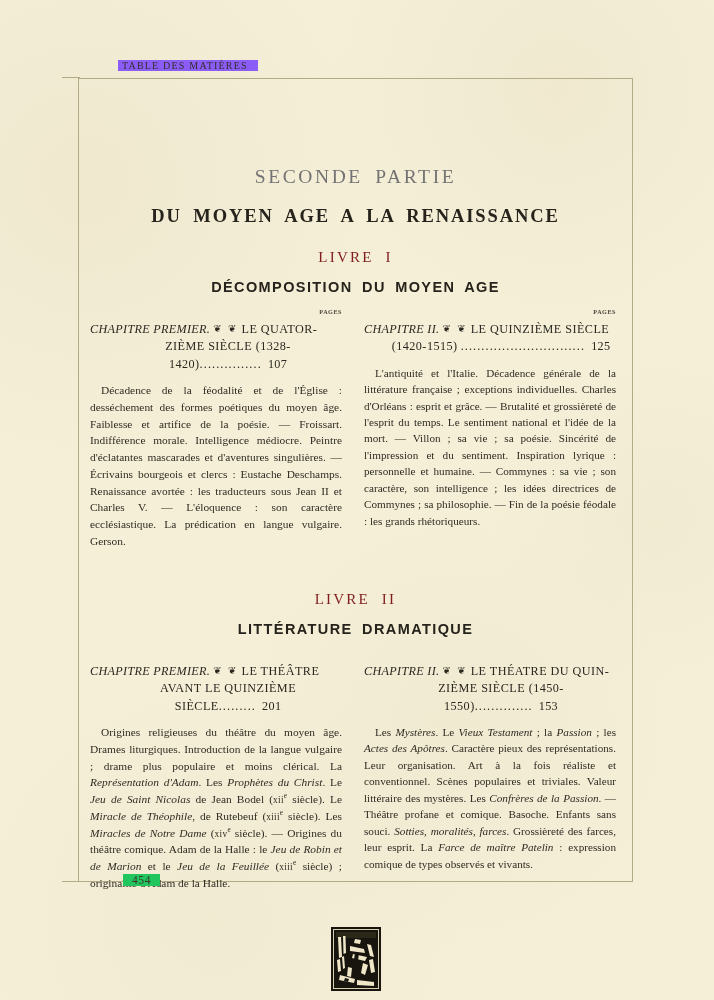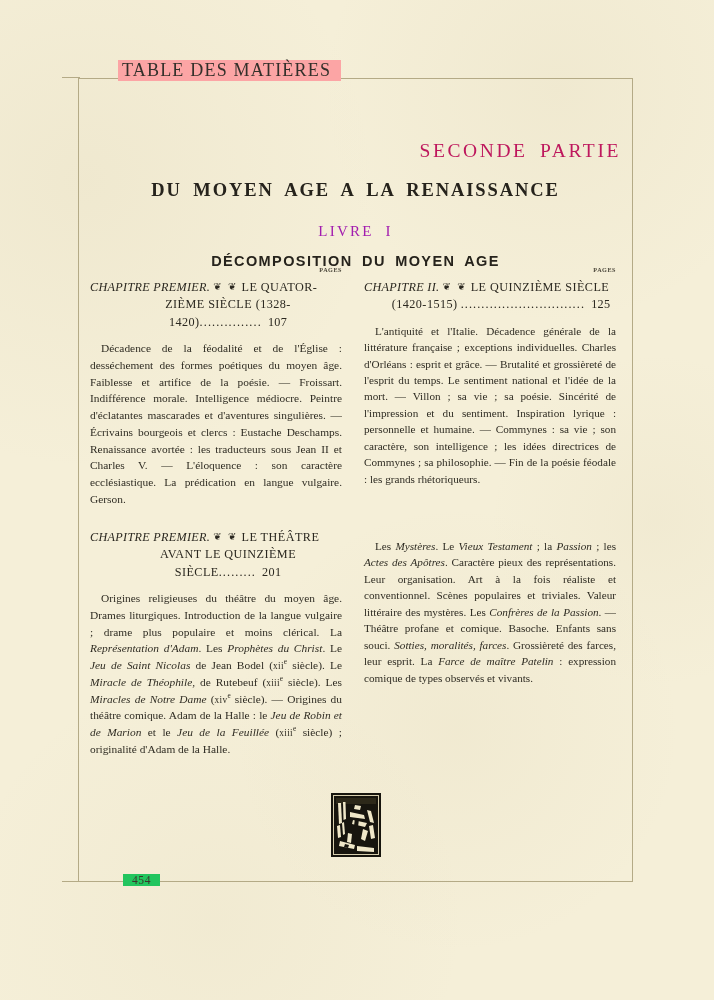--- a/index.html
+++ b/index.html
@@ -59,23 +59,23 @@
     height: 1px;
     background: #b4aa86;
     z-index: 2;
   }
 
   
   .running-head {
     position: absolute;
     left: 118px;
     top: 60px;
-    background: #fca5a5;
+    background: #8b5cf6;
     padding: 0 10px 0 4px;
-    font-size: 18px;
+    font-size: 10px;
     letter-spacing: 1.2px;
     color: #33302a;
     z-index: 3;
     white-space: nowrap;
   }
 
   
   .folio {
     position: absolute;
     left: 123px;
@@ -95,61 +95,61 @@
     top: 78px;
     width: 555px;
     height: 804px;
     z-index: 2;
     box-sizing: border-box;
     padding: 0 12px;
   }
 
   
   .part-title {
-    text-align: right;
-    margin-top: 62px;
+    text-align: center;
+    margin-top: 88px;
     font-size: 19.5px;
     letter-spacing: 2.6px;
     word-spacing: 5px;
-    color: #be185d;
+    color: #737373;
   }
   .part-subtitle {
     text-align: center;
     margin-top: 18px;
     font-size: 18.5px;
     font-weight: bold;
     letter-spacing: 1.9px;
     word-spacing: 5px;
     font-family: Liberation Serif, serif;
     color: #26231c;
   }
   .book-title {
     text-align: center;
     margin-top: 22px;
     font-size: 15px;
     letter-spacing: 2.2px;
     word-spacing: 6px;
-    color: #a21caf;
+    color: #7f1d1d;
   }
   .book-subtitle {
     text-align: center;
     margin-top: 13px;
     font-size: 14.5px;
     font-weight: bold;
     letter-spacing: 1.4px;
     word-spacing: 4px;
     font-family: "Liberation Sans", "DejaVu Sans", sans-serif;
     color: #26231c;
   }
   .book-title.second { margin-top: 30px; }
 
   
   .columns {
     display: flex;
-    margin-top: 10px;
+    margin-top: 26px;
     gap: 22px;
   }
   .col {
     width: 252px;
     position: relative;
   }
 
   .pages-label {
     position: absolute;
     right: 0;
@@ -277,36 +277,46 @@
         <span class="ch-title">LE QUINZIÈME SIÈCLE</span>
         <span class="ch-line2 tight">
           <span class="ch-title">(1420-1515)</span>&nbsp;<span class="leaders">..............................</span>&nbsp;&nbsp;<span class="pg">125</span>
         </span>
       </div>
       <p class="desc">L'antiquité et l'Italie. Décadence générale de la littérature française ; exceptions individuelles. Charles d'Orléans : esprit et grâce. — Brutalité et grossièreté de l'esprit du temps. Le sentiment national et l'idée de la mort. — Villon ; sa vie ; sa poésie. Sincérité de l'impression et du sentiment. Inspiration lyrique : personnelle et humaine. — Commynes : sa vie ; son caractère, son intelligence ; les idées directrices de Commynes ; sa philosophie. — Fin de la poésie féodale : les grands rhétoriqueurs.</p>
     </div>
 
   </div>
 
+  <div class="book-title second">LIVRE II</div>
+  <div class="book-subtitle">LITTÉRATURE DRAMATIQUE</div>
 
   <div class="columns">
 
     <div class="col col-left">
       <div class="chapter-head">
         <span class="ch-label">CHAPITRE PREMIER.</span>
         <span class="orn">❦&nbsp;❦</span>
         <span class="ch-title">LE THÉÂTRE</span>
         <span class="ch-line2">
           <span class="ch-title">AVANT LE QUINZIÈME SIÈCLE</span><span class="leaders">.........</span>&nbsp;&nbsp;<span class="pg">201</span>
         </span>
       </div>
       <p class="desc"><span>Origines religieuses du théâtre du moyen âge. Drames liturgiques. Introduction de la langue vulgaire ; drame plus populaire et moins clérical. La </span><i>Représentation d'Adam</i><span>. Les </span><i>Prophètes du Christ</i><span>. Le </span><i>Jeu de Saint Nicolas</i><span> de Jean Bodel (</span><span class="sc">xii</span><sup>e</sup><span> siècle). Le </span><i>Miracle de Théophile</i><span>, de Rutebeuf (</span><span class="sc">xiii</span><sup>e</sup><span> siècle). Les </span><i>Miracles de Notre Dame</i><span> (</span><span class="sc">xiv</span><sup>e</sup><span> siècle). — Origines du théâtre comique. Adam de la Halle : le </span><i>Jeu de Robin et de Marion</i><span> et le </span><i>Jeu de la Feuillée</i><span> (</span><span class="sc">xiii</span><sup>e</sup><span> siècle) ; originalité d'Adam de la Halle.</span></p>
     </div>
 
     <div class="col col-right">
+      <div class="chapter-head">
+        <span class="ch-label">CHAPITRE II.</span>
+        <span class="orn">❦&nbsp;❦</span>
+        <span class="ch-title">LE THÉATRE DU QUIN-</span>
+        <span class="ch-line2 tight">
+          <span class="ch-title">ZIÈME SIÈCLE (1450-1550)</span><span class="leaders">..............</span>&nbsp;&nbsp;<span class="pg">153</span>
+        </span>
+      </div>
       <p class="desc"><span>Les </span><i>Mystères</i><span>. Le </span><i>Vieux Testament</i><span> ; la </span><i>Passion</i><span> ; les </span><i>Actes des Apôtres</i><span>. Caractère pieux des représentations. Leur organisation. Art à la fois réaliste et conventionnel. Scènes populaires et triviales. Valeur littéraire des mystères. Les </span><i>Confrères de la Passion</i><span>. — Théâtre profane et comique. Basoche. Enfants sans souci. </span><i>Sotties, moralités, farces</i><span>. Grossièreté des farces, leur esprit. La </span><i>Farce de maître Patelin</i><span> : expression comique de types observés et vivants.</span></p>
     </div>
 
   </div>
 
   <div class="vignette-wrap">
     <svg class="vignette" viewBox="0 0 50 64">
       <rect x="0" y="0" width="50" height="64" fill="#17150e"></rect>
       <rect x="2.5" y="2.5" width="45" height="59" fill="none" stroke="#d8cfae" stroke-width="1"></rect>
       <rect x="5" y="5" width="40" height="6" fill="#2c2819"></rect>

